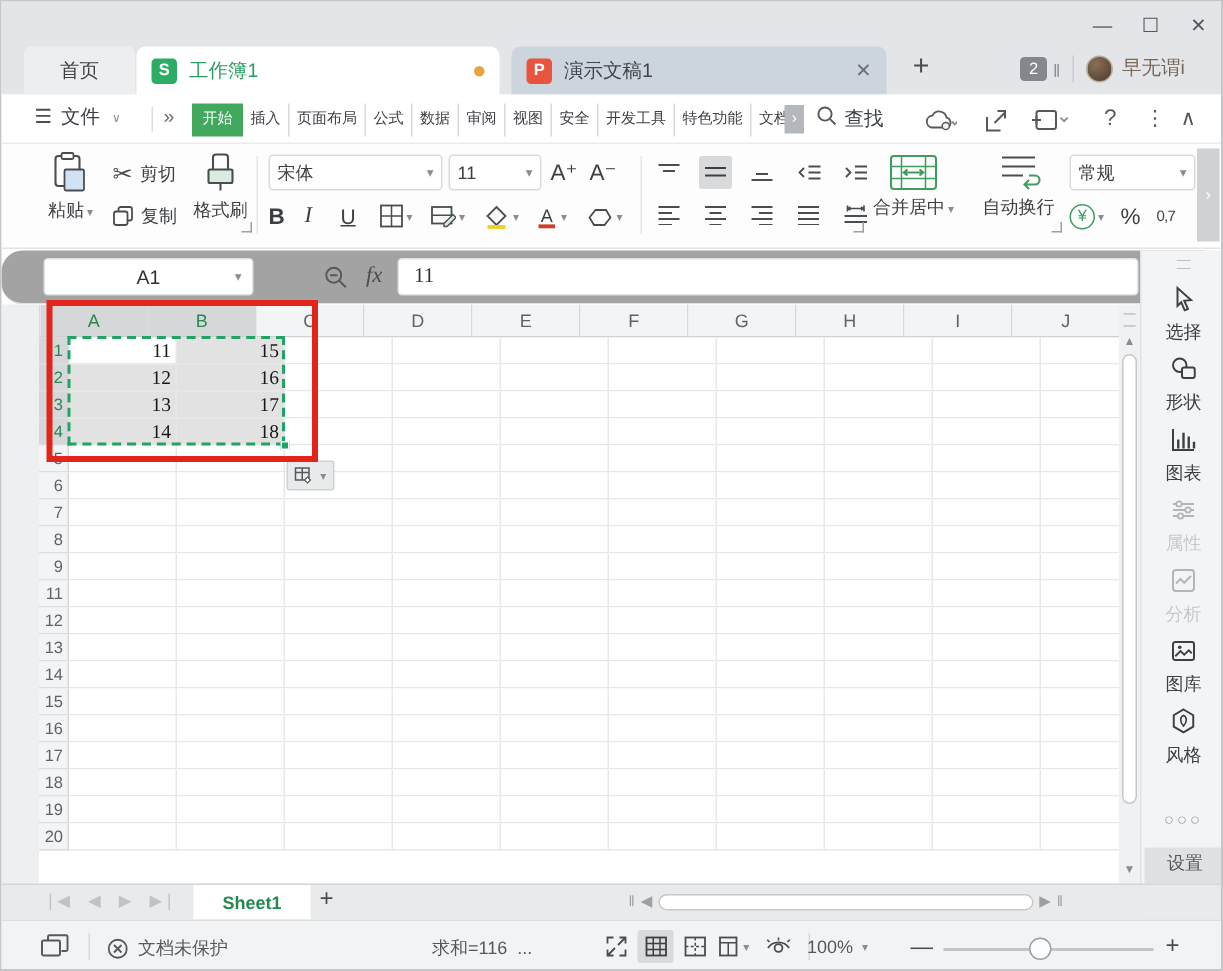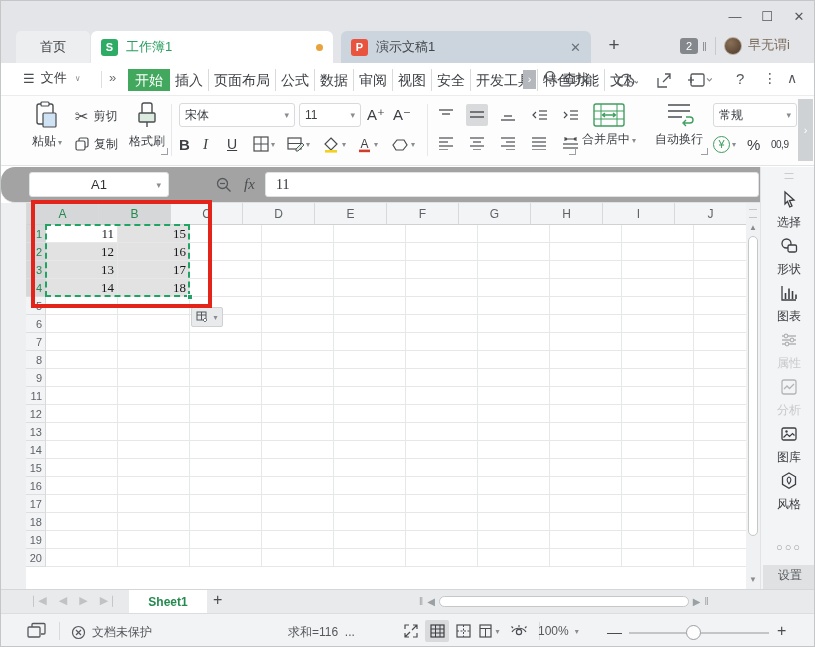--- a/index.html
+++ b/index.html
@@ -26,21 +26,21 @@
   .avatar { position:absolute; left:723px; bottom:8px; width:18px; height:18px; border-radius:50%; background:radial-gradient(circle at 35% 30%, #8a6f56, #4b3a2c); border:1px solid #b7ab9c; }
   .username { position:absolute; left:747px; bottom:9px; font-size:13px; color:#7a6a5c; }
 
   
   .menubar { position:absolute; left:0; top:62px; width:815px; height:33px; background:#fff; border-bottom:1px solid #ececec; }
   .file-menu { position:absolute; left:22px; top:6px; display:flex; align-items:center; gap:6px; font-size:13px; color:#3c3f43; }
   .glyph { color:#4a4d50; }
   .mb-sep { position:absolute; left:100px; top:8px; width:1px; height:17px; background:#dcdedf; }
   .mb-chevrons { position:absolute; left:108px; top:7px; font-size:13px; color:#6a6e72; }
   #menu-tabs { position:absolute; left:127px; top:5px; display:flex; align-items:center; height:23px; }
-  .menu-tab { padding:0 5px; font-size:14px; color:#3c3f43; line-height:22px; border-right:1px solid #d9dadb; white-space:nowrap; }
+  .menu-tab { padding:0 5px; font-size:10px; color:#3c3f43; line-height:22px; border-right:1px solid #d9dadb; white-space:nowrap; }
   .menu-tab.active { background:#41a85e; color:#fff; border-right:none; padding:0 7px; }
   .menu-tab.truncated { max-width:26px; overflow:hidden; border-right:none; }
   .menu-overflow { position:absolute; left:522px; top:7px; width:13px; height:19px; background:#b4b8bc; color:#fff; font-size:11px; text-align:center; line-height:19px; }
   .menu-search { position:absolute; left:543px; top:7px; display:flex; align-items:flex-start; gap:5px; font-size:13px; color:#3c3f43; }
   .mb-icon { position:absolute; top:7px; font-size:14px; color:#55585c; }
 
   
   .toolbar { position:absolute; left:0; top:95px; width:815px; height:70px; background:#fdfdfd; border-bottom:1px solid #e3e4e5; }
   .vline { position:absolute; top:8px; height:52px; width:1px; background:#e7e8e9; }
   .tb-label { font-size:12px; color:#3c3f43; }
@@ -391,21 +391,21 @@
 
     <div class="combo" style="left:712px;top:7px;width:84px;">
       <span>常规</span>
         <span class="caret">▾</span>
     </div>
     <div class="tbtn" style="left:712px;top:36px;">
       <span style="width:17px;height:17px;border:1.2px solid #3f9e5f;border-radius:50%;color:#3f9e5f;font-size:11px;text-align:center;line-height:15px;">¥</span>
         <span class="caret-s">▾</span>
     </div>
     <div class="tbtn" style="left:746px;top:36px;font-size:15px;">%</div>
-    <div class="tbtn" style="left:770px;top:36px;font-size:10px;letter-spacing:-0.5px;">00,9</div>
+    <div class="tbtn" style="left:770px;top:36px;font-size:10px;letter-spacing:-0.5px;">0,7</div>
 
     <div class="corner-mark" style="left:700px;top:52px;"></div>
   </div>
   <div class="tb-overflow">›</div>
 
   <div class="formulabar">
     <div class="namebox">
       <span>A1</span>
       <span class="caret">▾</span>
     </div>

